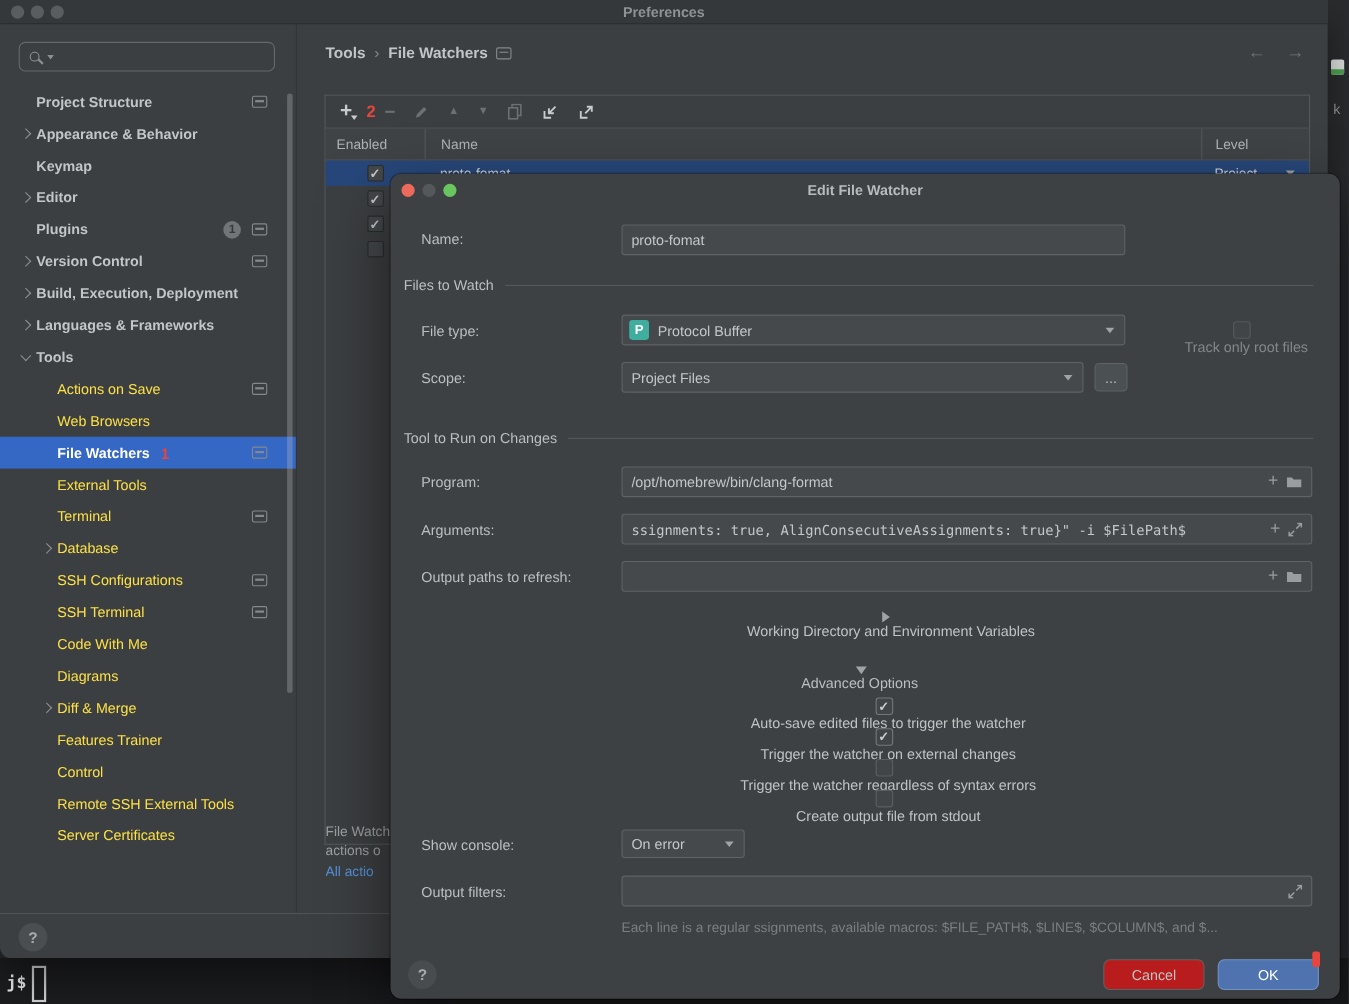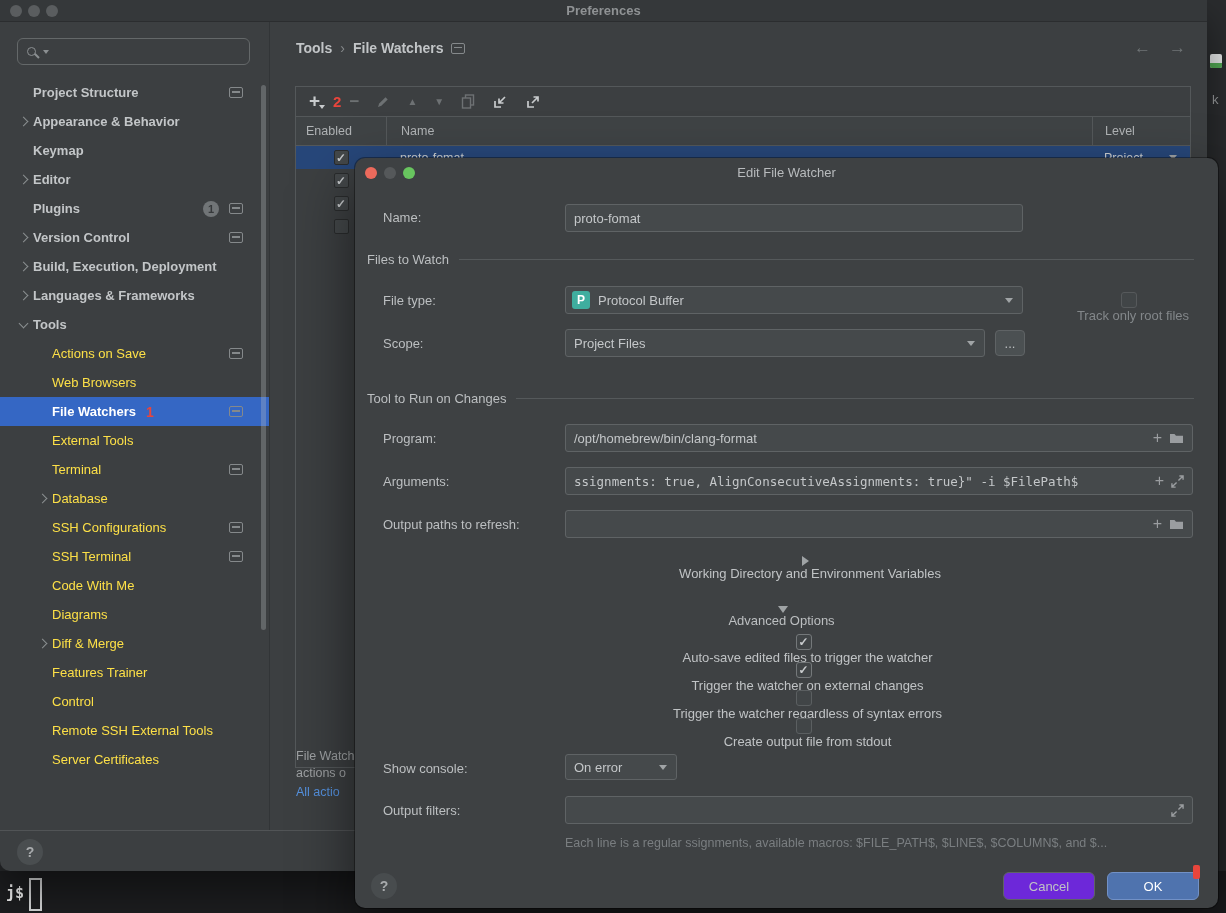--- a/index.html
+++ b/index.html
@@ -76,21 +76,21 @@
   .descr { position:absolute; left:25px; top:726px; font-size:12.5px; color:#9ea1a3; line-height:17px; width:62px; white-space:nowrap; overflow:hidden; }
   .descr-link { position:absolute; left:25px; top:763px; font-size:12.5px; color:#5592e0; width:62px; white-space:nowrap; overflow:hidden; }
 
   .prefs-footer { position:absolute; left:0; right:0; bottom:0; height:41px; border-top:1px solid #515456; }
   .help-circle { width:26px; height:26px; border-radius:50%; background:#4a4e50; color:#a8abad; font-size:14px; font-weight:bold; display:flex; align-items:center; justify-content:center; }
   .prefs-footer .help-circle { position:absolute; left:17px; top:8px; }
 
   
   .dialog { position:absolute; left:355px; top:158px; width:863px; height:750px; background:#3e4143; border-radius:10px; box-shadow:0 25px 60px rgba(0,0,0,.55), 0 0 0 1px rgba(0,0,0,.35); font-size:13px; color:#bcbfc1; }
   .dlg-light { position:absolute; top:9px; width:12px; height:12px; border-radius:50%; }
-  .dlg-title { position:absolute; left:0; right:0; top:0; height:30px; line-height:30px; text-align:center; font-weight:normal; color:#b8bbbd; }
+  .dlg-title { position:absolute; left:0; right:0; top:0; height:30px; line-height:30px; text-align:center; font-weight:bold; color:#b8bbbd; }
   .drow { position:absolute; left:0; right:0; display:flex; align-items:center;flex-direction:column; }
   .dlabel { position:absolute; left:28px; }
   .dfield { position:absolute; height:28px; background:#45494b; border:1px solid #5f6365; border-radius:3px; display:flex; align-items:center; }
   .dfield input { background:transparent; border:none; outline:none; color:#c4c7c9; font-size:13px; padding:0 8px; flex:1; min-width:0; font-family:"Liberation Sans", sans-serif; }
   .dfield input.mono { font-family:"DejaVu Sans Mono", monospace; font-size:12.5px; padding-right:2px; }
   .field-icons { display:flex; align-items:center; gap:7px; padding-right:8px; flex:none; }
   .plus-sm { color:#9a9da0; font-size:16px; line-height:1; }
   .dsection { position:absolute; left:12px; right:24px; display:flex; align-items:center; gap:10px; color:#bcbfc1; }
   .dsection .hline { flex:1; height:1px; background:#55595b; }
   .combo-arrow-box { flex:none; padding-right:9px; display:flex; }
@@ -99,21 +99,21 @@
   .browse-btn { position:absolute; width:30px; height:26px; background:#4b5052; border:1px solid #5f6365; border-radius:4px; color:#bcbfc1; display:flex; align-items:center; justify-content:center; font-size:13px; }
   .dcheck { width:16px; height:16px; border:1.4px solid #74787a; border-radius:3px; background:#414547; display:flex; align-items:center; justify-content:center; color:#c9ccce; font-size:12px; font-weight:bold; flex:none; }
   .dcheck.off { color:transparent; border-color:#5b5f61; }
   .dcheck.disabled { border-color:#56595b; }
   .opt-label { margin-left:8px; color:#c0c3c5; }
   .dim-label { color:#83878a; }
   .tri-right { width:0; height:0; border-top:5px solid transparent; border-bottom:5px solid transparent; border-left:7px solid #9fa3a5; }
   .tri-down { width:0; height:0; border-left:5px solid transparent; border-right:5px solid transparent; border-top:7px solid #9fa3a5; }
   .dhint { position:absolute; left:210px; color:#7a7e81; font-size:12.5px; }
   .dlg-btn { position:absolute; height:28px; width:92px; border-radius:6px; display:flex; align-items:center; justify-content:center; font-size:13px; }
-  .btn-cancel { background:#6d28d9; border:1px solid #5f6365; color:#c0c3c5; }
+  .btn-cancel { background:#b91c1c; border:1px solid #5f6365; color:#c0c3c5; }
   .btn-ok { background:#4f73ae; border:1px solid #7291c6; color:#ffffff; }
   .ok-badge { position:absolute; left:838px; top:707px; width:7px; height:14px; background:#e8453c; border-radius:2px; }
   .dialog .help-circle { position:absolute; left:16px; top:715px; background:#484c4e; }
 </style>
 </head>
 <body>
 
 <div class="screen">
 
   <div class="behind-right">

